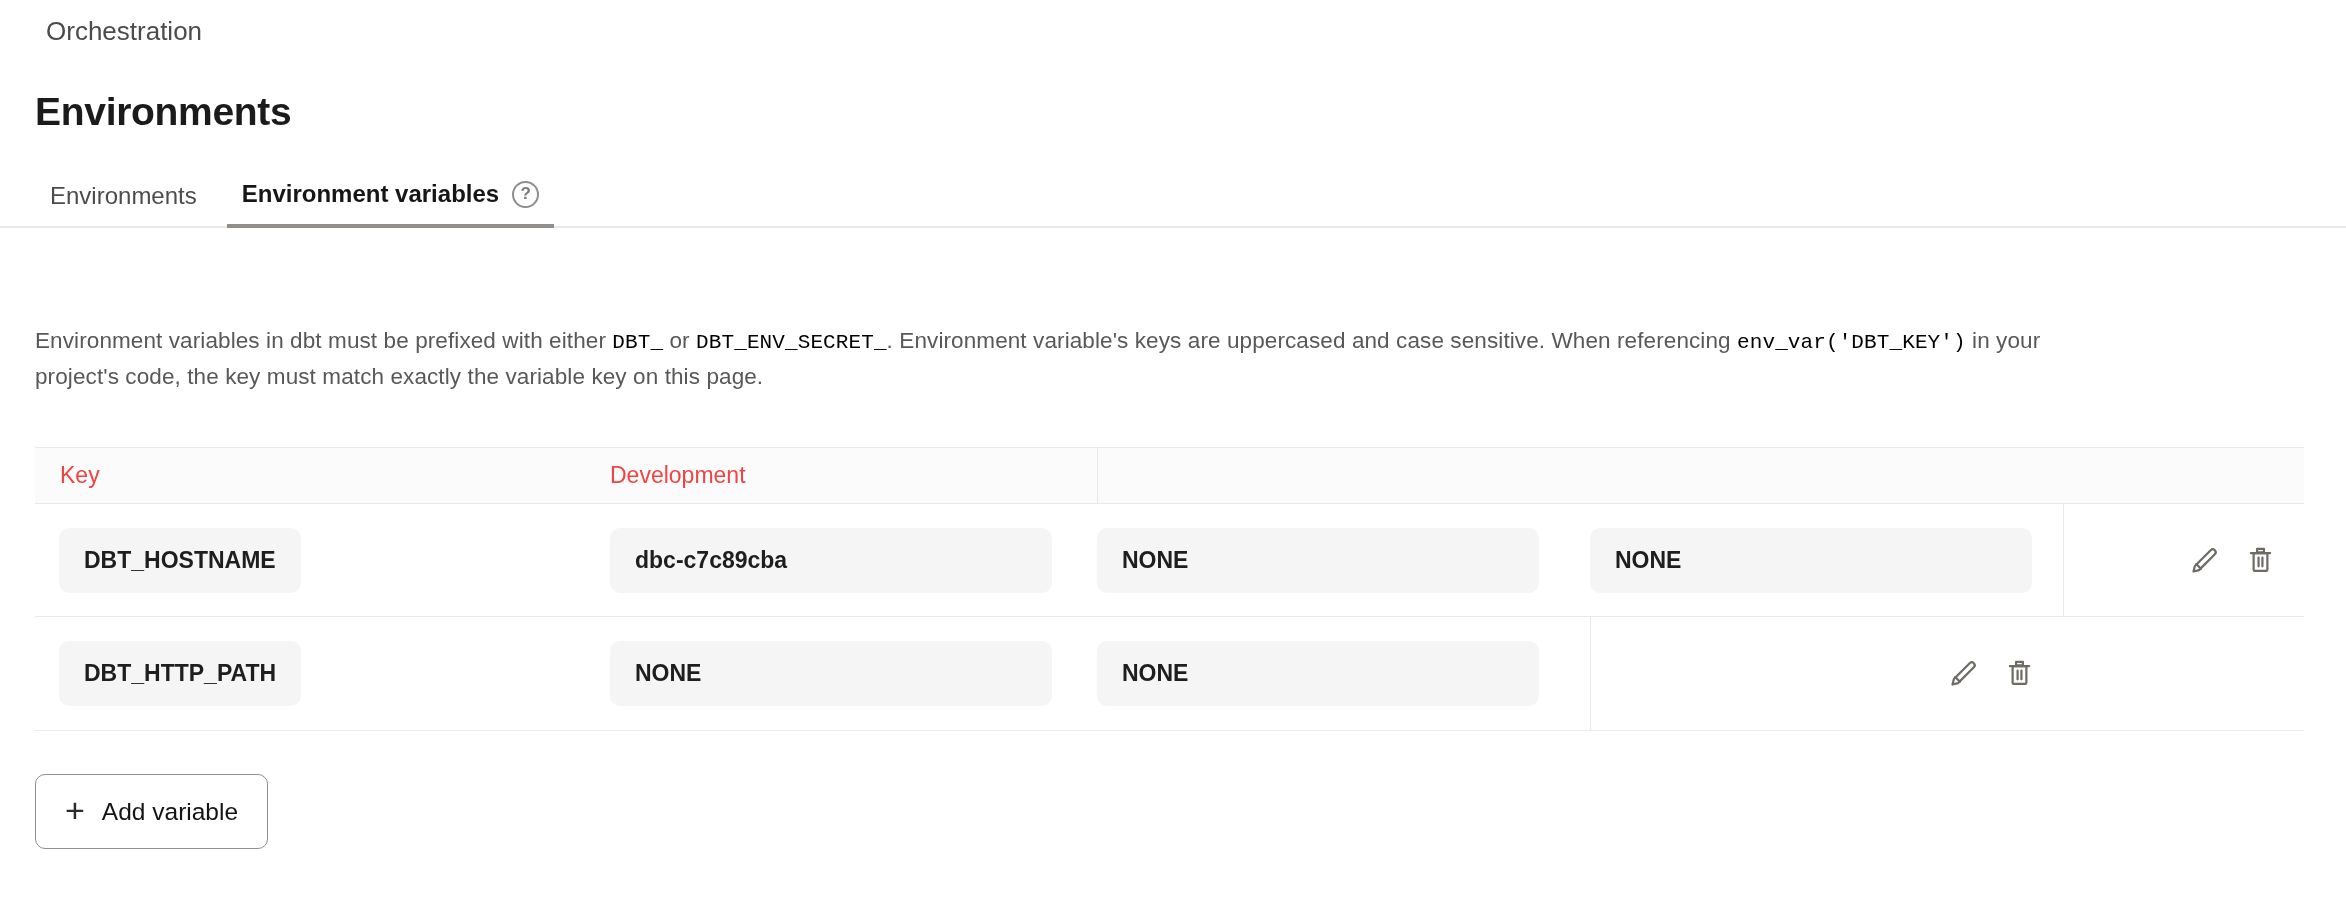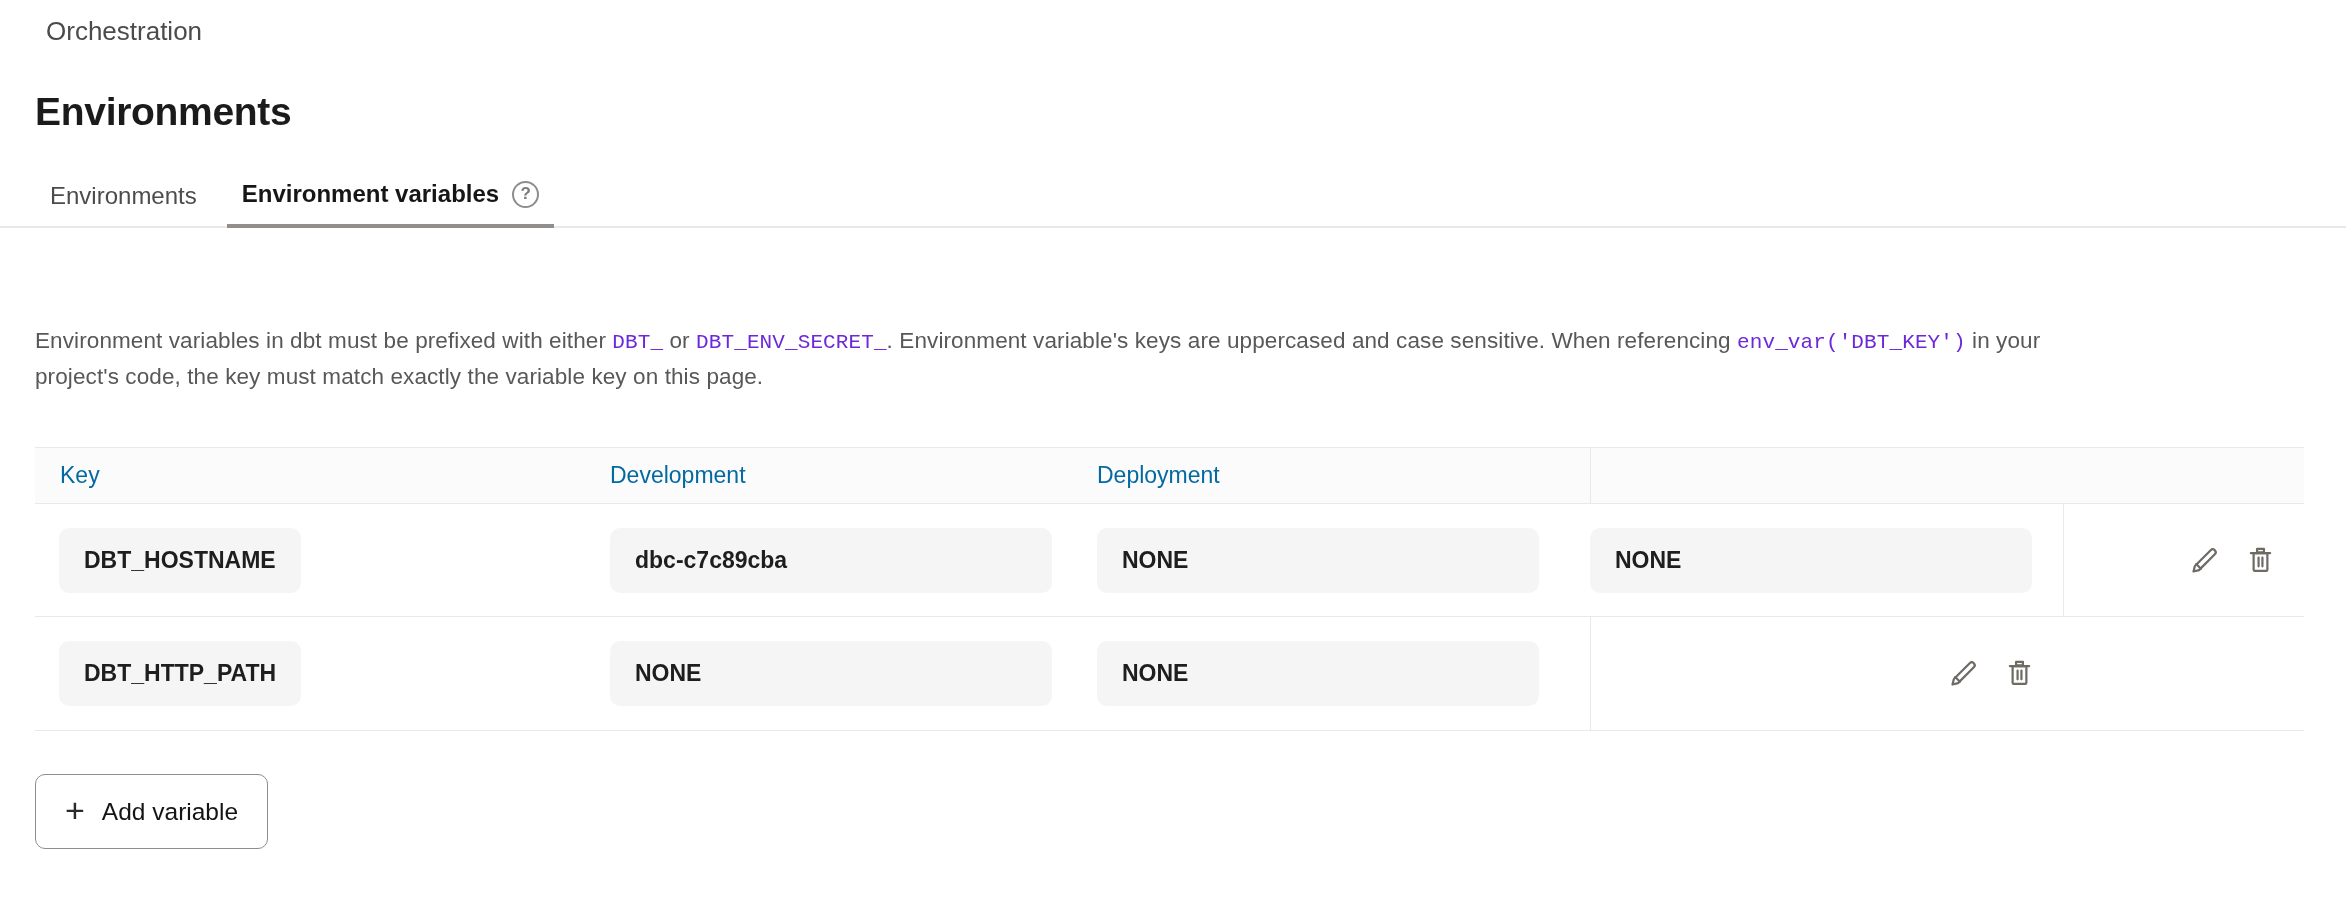--- a/index.html
+++ b/index.html
@@ -43,30 +43,30 @@
     width:27px;height:27px;border:2px solid #8d8d8d;border-radius:50%;
     display:inline-flex;align-items:center;justify-content:center;
     font-size:17px;font-weight:600;color:#7a7a7a;flex:none;
   }
   .description{
     margin:96px 35px 0;max-width:2090px;font-size:22.5px;line-height:34px;
     color:var(--text-secondary);letter-spacing:0.1px;
   }
   .description code{
     font-family:"Liberation Mono","DejaVu Sans Mono",monospace;
-    font-size:21px;color:#6d28d9;
+    font-size:21px;color:#000000;
   }
   .env-table{
     margin:53px 35px 0;width:2269px;
     border-top:1px solid var(--divider);border-bottom:1px solid var(--divider);
   }
   .t-grid{display:grid;grid-template-columns:575px 487px 493px 473px 241px;}
   .t-head{
     height:56px;background:var(--head-bg);border-bottom:1px solid var(--divider);
-    align-items:center;color:#0369a1;font-size:23px;font-weight:400;
+    align-items:center;color:#ef4444;font-size:23px;font-weight:400;
   }
   .t-head .c1{padding-left:25px;}
   .t-row{height:113px;align-items:center;}
   .t-row.first{border-bottom:1px solid var(--divider);}
   .c1 .pill{margin-left:24px;}
   .c-actions{
     height:100%;border-left:1px solid var(--divider);
     display:flex;align-items:center;justify-content:flex-end;
     gap:20px;padding-right:26px;
   }
@@ -107,21 +107,20 @@
   </div>
 </div>
 
 <p class="description"><span>Environment variables in dbt must be prefixed with either </span><code>DBT_</code><span> or </span><code>DBT_ENV_SECRET_</code><span>. Environment variable's keys are uppercased and case sensitive. When referencing </span><code>env_var('DBT_KEY')</code><span> in your project's code, the key must match exactly the variable key on this page.</span></p>
 
 <div class="env-table">
 
   <div class="t-grid t-head">
     <div class="c1">Key</div>
     <div>Development</div>
-    <div>Deployment</div>
     <div class="c-actions"></div>
   </div>
 
   <div class="t-grid t-row first">
     <div class="c1">
       <span class="pill">DBT_HOSTNAME</span>
     </div>
     <div>
       <span class="pill value">dbc-c7c89cba</span>
     </div>

